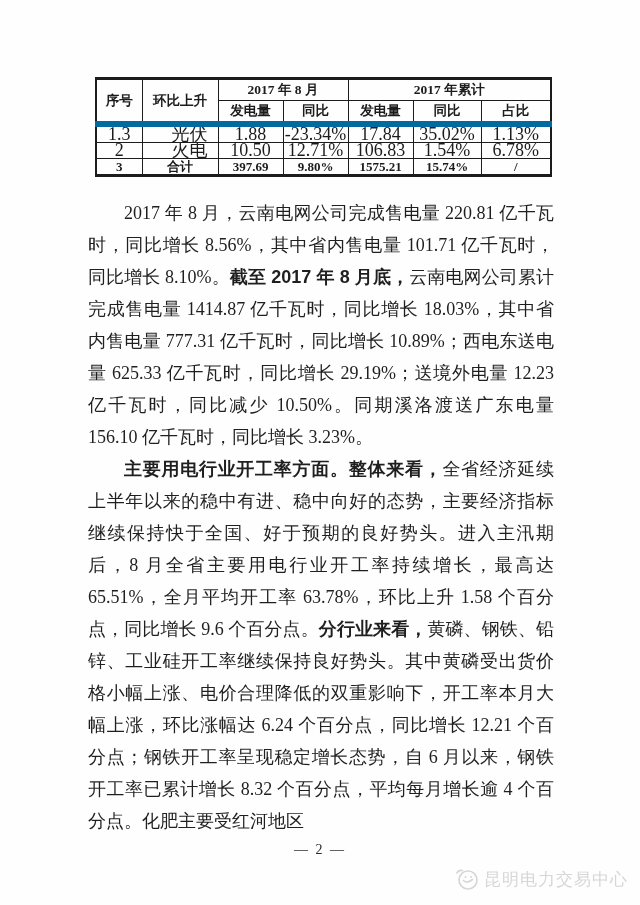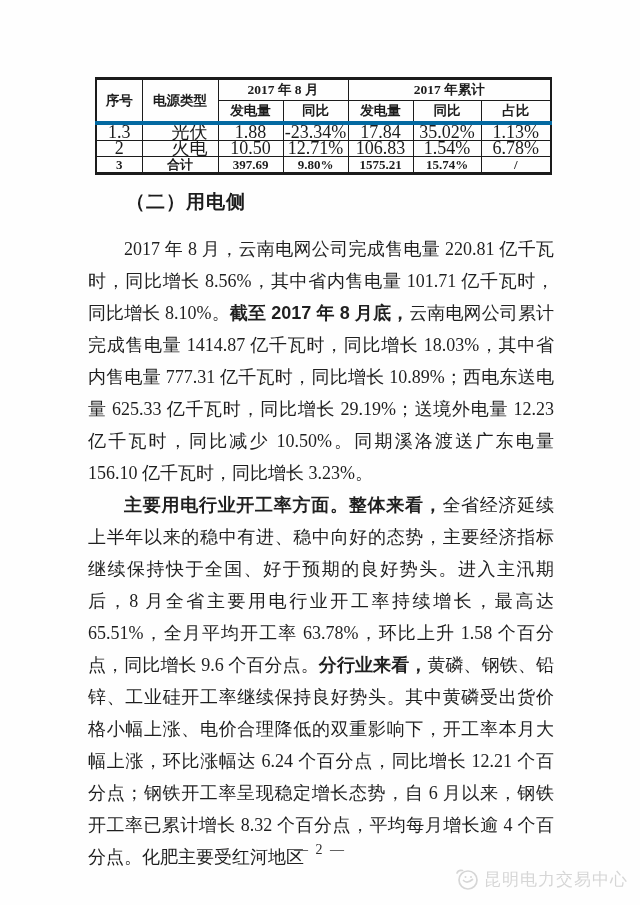--- a/index.html
+++ b/index.html
@@ -29,21 +29,21 @@
     padding: 0;
     overflow: hidden;
     white-space: nowrap;
   }
   .ptable th {
     font-weight: bold;
     font-size: 13.5px;
     height: 20px;
     line-height: 20px;
   }
-  .ptable thead { border-bottom: 4px solid #0369a1; }
+  .ptable thead { border-bottom: 6px solid #0369a1; }
   .ptable td {
     font-size: 18px;
     height: 15px;
     line-height: 15px;
   }
   .ptable tr.bold-row td { font-weight: bold; font-size: 13px; }
   .ptable td.cell-type-right { text-align: right; padding-right: 10px; }
 
   
   .section-heading {
@@ -107,21 +107,21 @@
         <col style="width:76px">
         <col style="width:65px">
       <col style="width:65px">
         <col style="width:65px">
         <col style="width:68px">
         <col style="width:70px">
     </colgroup>
     <thead>
       <tr>
         <th rowspan="2">序号</th>
-        <th rowspan="2">电源类型</th>
+        <th rowspan="2">环比上升</th>
         <th colspan="2">2017 年 8 月</th>
         <th colspan="3">2017 年累计</th>
       </tr>
       <tr id="subheader-row">
           <th>发电量</th>
           <th>同比</th>
           <th>发电量</th>
           <th>同比</th>
           <th>占比</th>
         </tr>
@@ -150,21 +150,20 @@
           <td>合计</td>
           <td>397.69</td>
           <td>9.80%</td>
           <td>1575.21</td>
           <td>15.74%</td>
           <td>/</td>
         </tr>
       </tbody>
   </table>
 
-  <div class="section-heading">（二）用电侧</div>
 
   <div class="bodytext" id="body-paragraphs">
       <p><span>2017 年 8 月，云南电网公司完成售电量 220.81 亿千瓦时，同比增长 8.56%，其中省内售电量 101.71 亿千瓦时，同比增长 8.10%。</span><span class="seg-bold">截至 2017 年 8 月底，</span><span>云南电网公司累计完成售电量 1414.87 亿千瓦时，同比增长 18.03%，其中省内售电量 777.31 亿千瓦时，同比增长 10.89%；西电东送电量 625.33 亿千瓦时，同比增长 29.19%；送境外电量 12.23 亿千瓦时，同比减少 10.50%。同期溪洛渡送广东电量 156.10 亿千瓦时，同比增长 3.23%。</span></p>
       <p><span class="seg-bold">主要用电行业开工率方面。整体来看，</span><span>全省经济延续上半年以来的稳中有进、稳中向好的态势，主要经济指标继续保持快于全国、好于预期的良好势头。进入主汛期后，8 月全省主要用电行业开工率持续增长，最高达 65.51%，全月平均开工率 63.78%，环比上升 1.58 个百分点，同比增长 9.6 个百分点。</span><span class="seg-bold">分行业来看，</span><span>黄磷、钢铁、铅锌、工业硅开工率继续保持良好势头。其中黄磷受出货价格小幅上涨、电价合理降低的双重影响下，开工率本月大幅上涨，环比涨幅达 6.24 个百分点，同比增长 12.21 个百分点；钢铁开工率呈现稳定增长态势，自 6 月以来，钢铁开工率已累计增长 8.32 个百分点，平均每月增长逾 4 个百分点。化肥主要受红河地区</span></p>
     </div>
 
   <div class="page-number">— 2 —</div>
 
   <div class="watermark" style="--wm-color: #d6d6d6;">
     <span>

